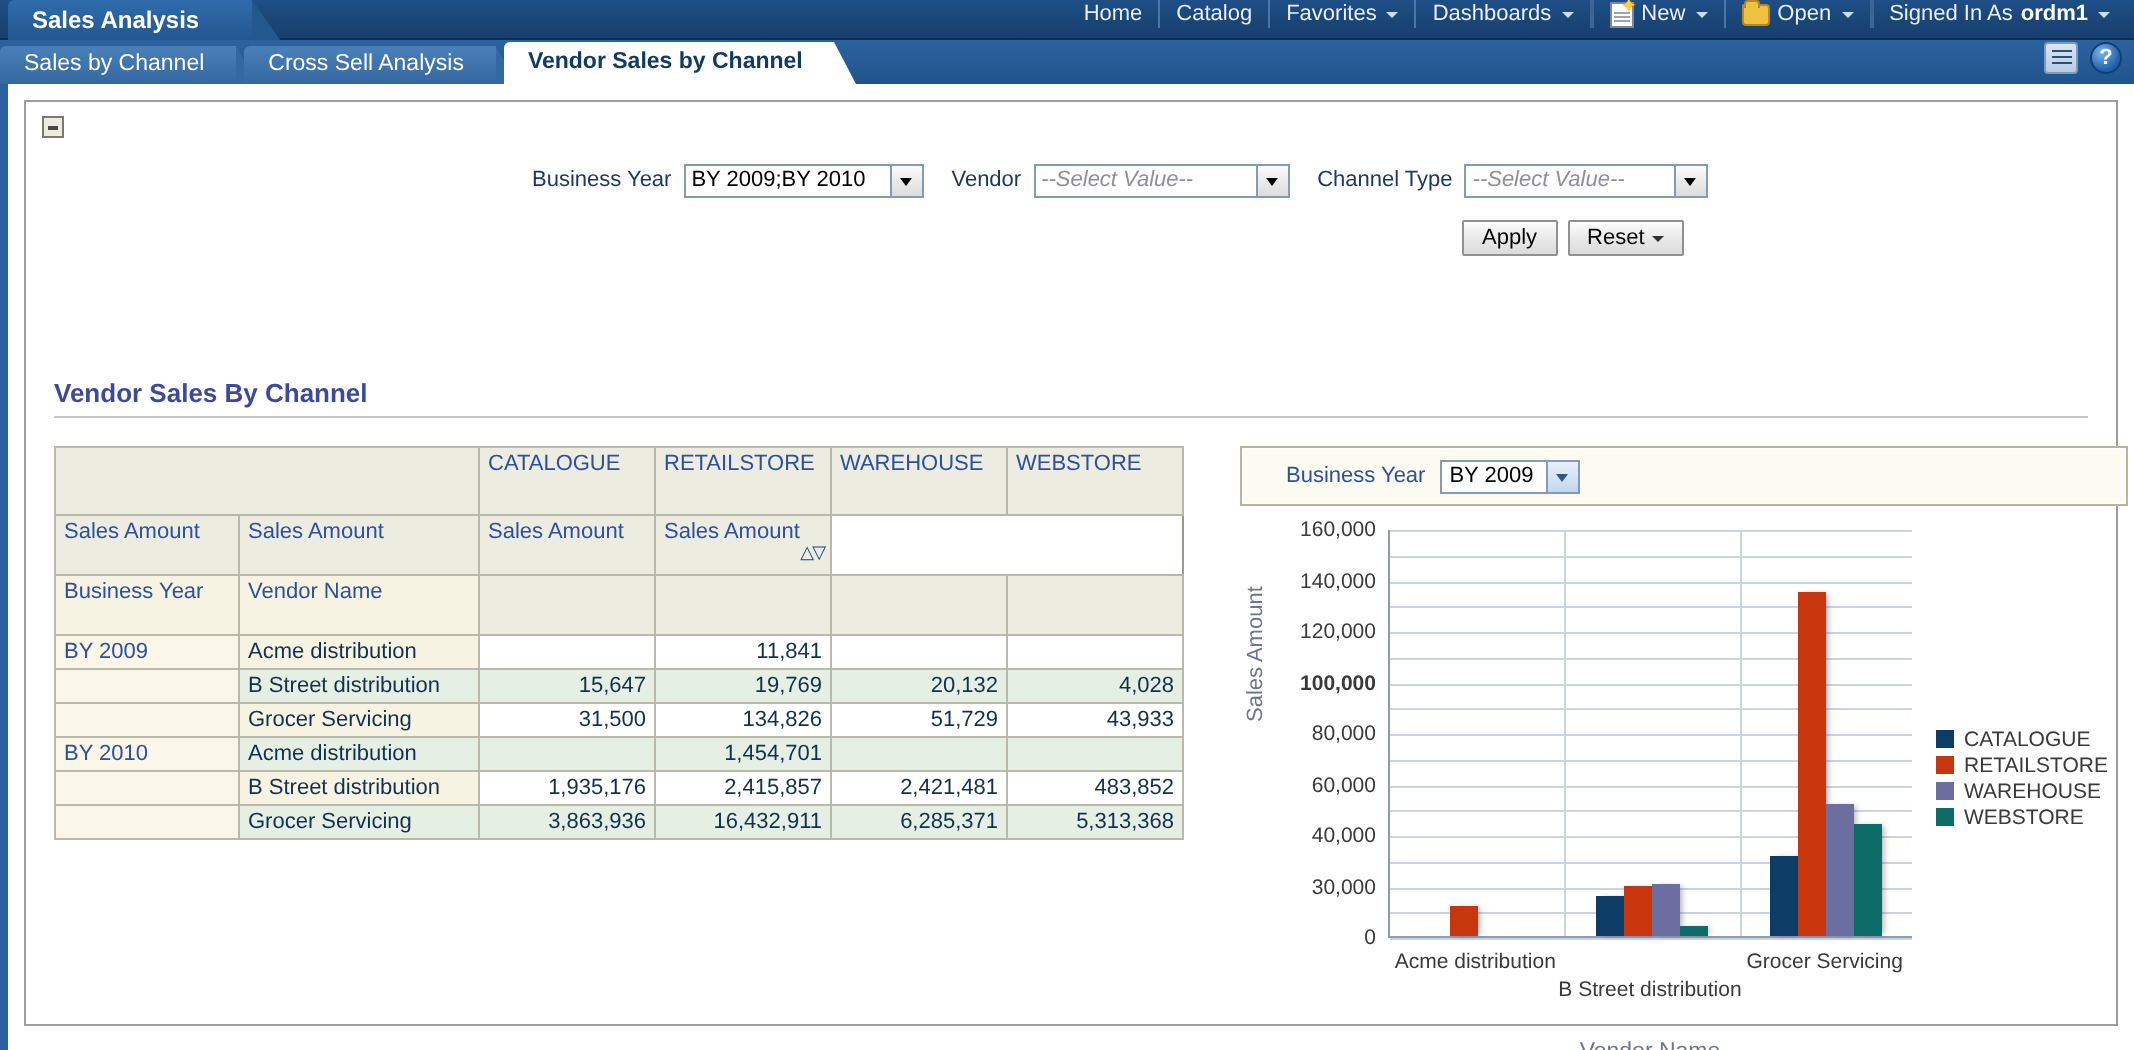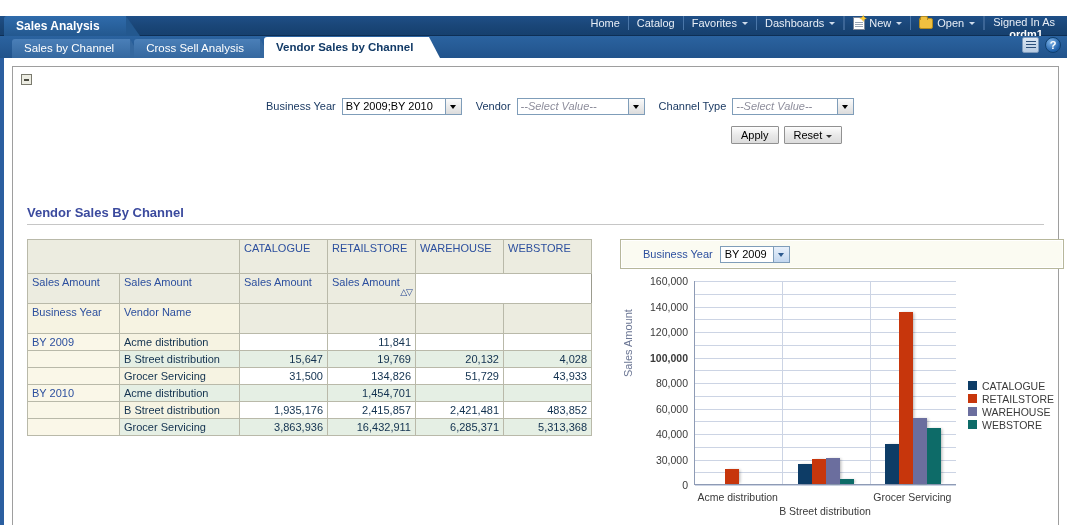--- a/index.html
+++ b/index.html
@@ -12,21 +12,20 @@
     font-size: 11px;
     color: #000;
   }
 
   
   .topbar {
     position: relative;
     height: 20px;
     background: linear-gradient(to bottom, #1f4f87 0%, #1a4678 50%, #16406e 100%);
     border-bottom: 1px solid #0e2f55;
-    margin-top: 16px;
   }
   .app-tab {
     position: absolute;
     left: 4px; top: 0;
     height: 20px;
     padding: 0 26px 0 12px;
     line-height: 20px;
     font-weight: bold;
     font-size: 12px;
     color: #ffffff;
@@ -52,21 +51,21 @@
     font-size: 11px;
   }
   .gn-item {
     display: flex; align-items: center;
     padding: 0 8px;
     height: 14px;
     border-right: 1px solid #4a76a8;
     white-space: nowrap;
     color: #e8eef6;
   }
-  .gn-item.last { border-right: none; flex-direction: column; }
+  .gn-item.last { border-right: none; }
   .gn-item.sep-strong { border-right: 2px solid #3c6596; }
   .caret {
     display: inline-block;
     margin-left: 5px;
     width: 0; height: 0;
     border-style: solid;
     border-width: 3px 3px 0 3px;
     border-color: #cfdcec transparent transparent transparent;
   }
   .gn-user { font-weight: bold; color: #ffffff; margin-left: 4px; }
@@ -107,21 +106,20 @@
     border: 1px solid #b38b1e;
     border-bottom: none;
     border-radius: 2px 2px 0 0;
   }
 
   
   .tabstrip {
     position: relative;
     height: 22px;
     background: linear-gradient(to bottom, #2b63a0 0%, #21538b 100%);
-    padding-left: 12px;
     display: flex;
     align-items: flex-end;
   }
   .ptab {
     position: relative;
     height: 19px;
     line-height: 19px;
     padding: 0 16px 0 12px;
     margin-right: 4px;
     font-size: 11.5px;

